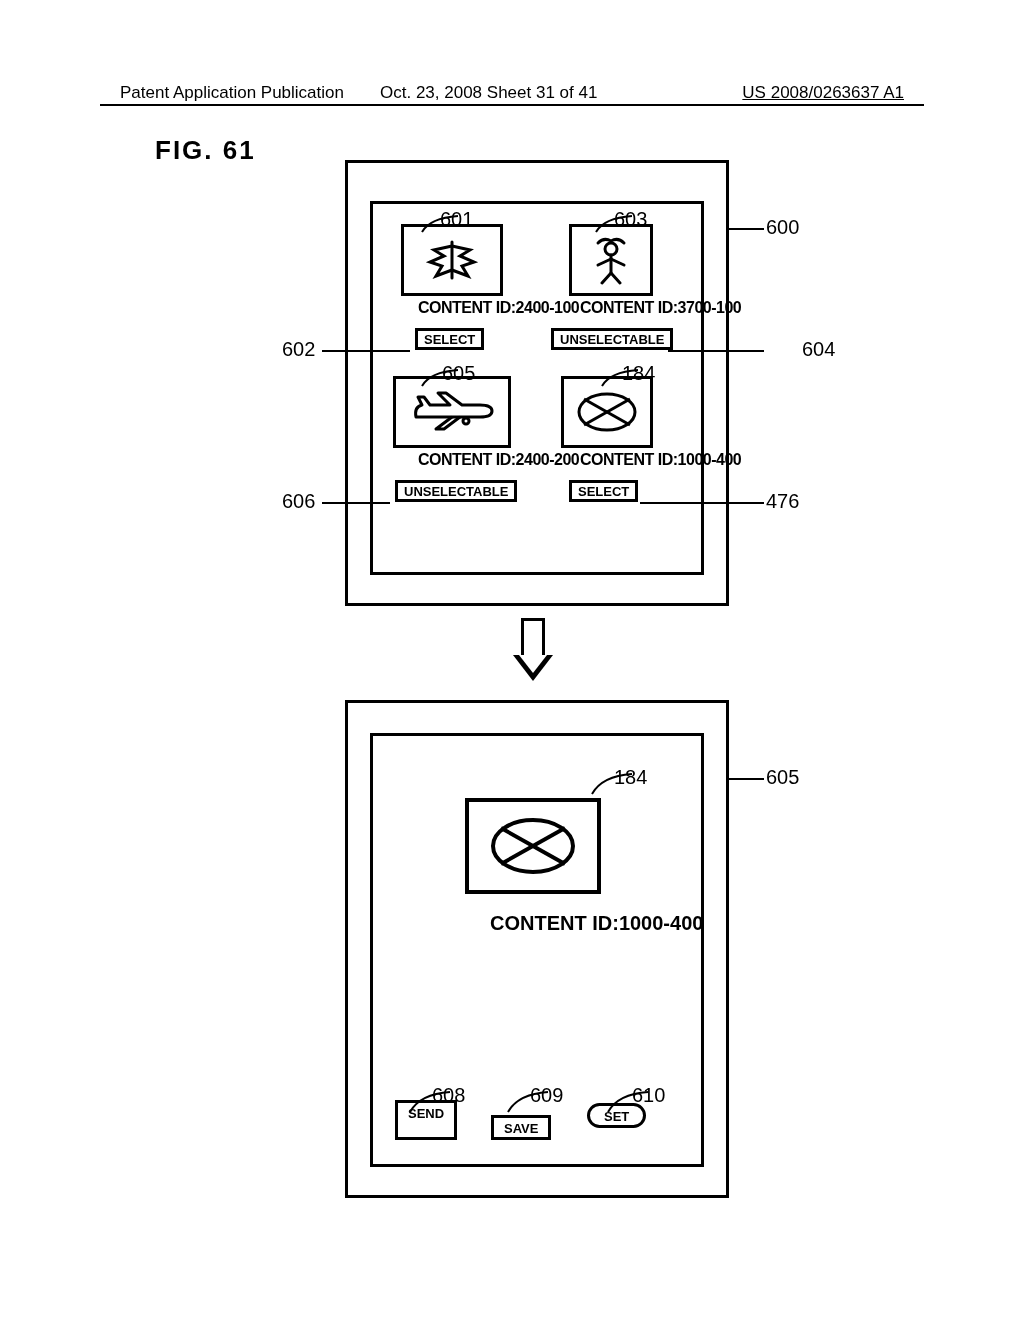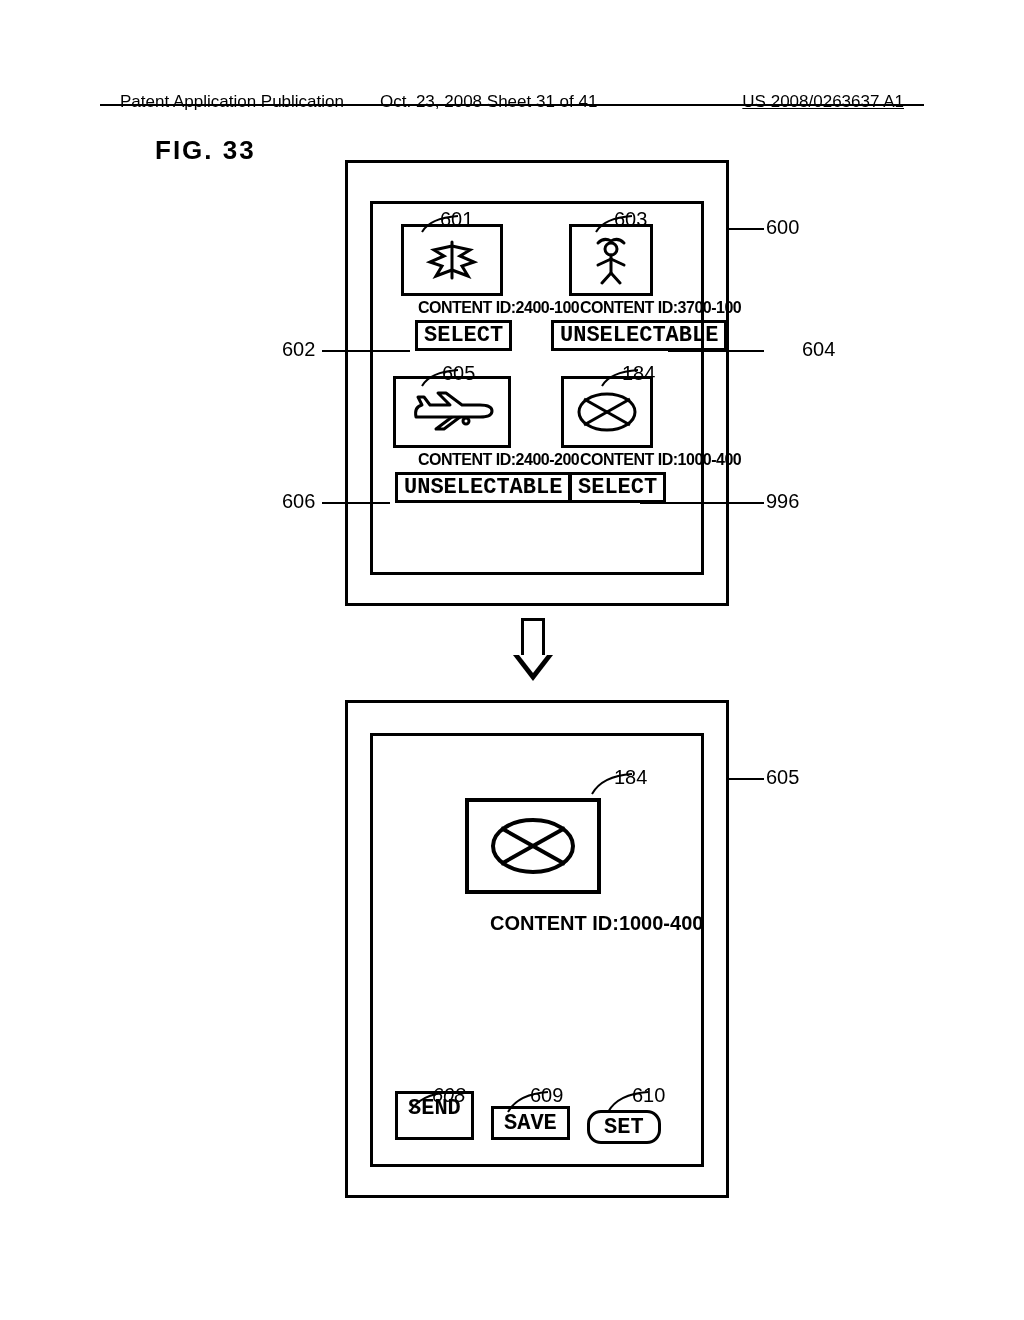--- a/index.html
+++ b/index.html
@@ -7,21 +7,21 @@
     padding: 0;
     width: 1024px;
     height: 1320px;
     background: #fff;
     font-family: Arial, Helvetica, sans-serif;
     color: #000;
     position: relative;
   }
   .header {
     position: absolute;
-    top: 92px;
+    top: 83px;
     left: 120px;
     right: 120px;
     font-size: 17px;
     display: flex;
     justify-content: space-between;
     white-space: nowrap;
   }
   .header .left { font-weight: normal; }
   .header .mid  { font-weight: normal; position: absolute; left: 260px; }
   .header .right{ font-weight: normal; text-decoration: underline; }
@@ -66,27 +66,28 @@
     font-stretch: condensed;
     font-size: 16px;
     font-weight: 700;
     letter-spacing: -0.5px;
     white-space: nowrap;
     margin-left: 37px;
   }
   .btn {
     position: absolute;
     border: 3px solid #000;
-    font-family: Liberation Mono, monospace;
+    font-family: Liberation Sans, sans-serif;
     font-weight: 800;
-    font-size: 22px;
+    font-size: 13px;
     padding: 2px 6px 1px 6px;
     letter-spacing: 0px;
     line-height: 1;
     text-align: center;
+    margin-top: 8px;
   }
 
   
   .t1 { top: 20px; left: 28px; }
   .t2 { top: 20px; left: 196px; width: 78px; }
   .t3 { top: 172px; left: 20px; width: 112px; }
   .t4 { top: 172px; left: 188px; width: 86px; }
 
   .c1 { top: 95px;  left: 8px; }
   .c2 { top: 95px;  left: 170px; }
@@ -143,35 +144,35 @@
   }
 
   
   .dev2 { top: 700px; left: 345px; width: 378px; height: 492px; }
   .scr2 { top: 30px; left: 22px; right: 22px; bottom: 28px; }
 
   .t5 { top: 62px; left: 92px; width: 128px; height: 88px; border-width:4px;}
   .c5 { top: 176px; left: 80px; font-size: 20px; letter-spacing: 0px;}
   .b5 { bottom: 24px; left: 22px;  padding:4px 10px 17px 10px;}
   .b6 { bottom: 24px; left: 118px; padding:4px 10px 2px 10px;}
-  .b7 { bottom: 20px; left: 214px; padding:4px 14px 2px 14px;border-radius:14px;}
+  .b7 { bottom: 36px; left: 214px; padding:4px 14px 2px 14px;border-radius:14px;}
 
   svg { display:block; }
 </style>
 </head>
 <body>
 
 <div class="header">
   <span class="left">Patent Application Publication</span>
   <span class="mid">Oct. 23, 2008  Sheet 31 of 41</span>
   <span class="right">US 2008/0263637 A1</span>
 </div>
 <div class="rule"></div>
 
-<div class="figlabel">FIG. 33</div>
+<div class="figlabel">FIG. 61</div>
 
 <div class="dev dev1">
   <div class="screen scr1">
 
     <div class="thumb t1">
       <svg width="60" height="48" viewBox="0 0 60 48">
         <g stroke="#000" stroke-width="3" fill="none" stroke-linecap="round">
           <path d="M30 6 L30 42"></path>
           <path d="M30 10 L12 14 L22 20 L8 26 L20 30 L14 40 L30 34"></path>
           <path d="M30 10 L48 14 L38 20 L52 26 L40 30 L46 40 L30 34"></path>
@@ -246,21 +247,21 @@
   </svg>
 
 <div class="call" style="top:362px; left:622px;">184</div>
 <svg style="position:absolute; top:368px; left:600px;" width="40" height="22">
     <path d="M2 18 Q10 4 38 2" stroke="#000" stroke-width="2" fill="none"></path>
   </svg>
 
 <div class="call" style="top:490px; left:282px;">606</div>
 <div class="lead" style="top:502px; left:322px; width:68px;"></div>
 
-<div class="call" style="top:490px; left:766px;">996</div>
+<div class="call" style="top:490px; left:766px;">476</div>
 <div class="lead" style="top:502px; left:640px; width:124px;"></div>
 
 <div class="arrow">
   <div class="shaft"></div>
   <div class="head"></div>
 </div>
 
 <div class="dev dev2">
   <div class="screen scr2">
 
@@ -282,21 +283,21 @@
 </div>
 
 <div class="call" style="top:766px; left:766px;">605</div>
 <div class="lead" style="top:778px; left:726px; width:38px;"></div>
 
 <div class="call" style="top:766px; left:614px;">184</div>
 <svg style="position:absolute; top:772px; left:590px;" width="44" height="26">
     <path d="M2 22 Q12 4 42 2" stroke="#000" stroke-width="2" fill="none"></path>
   </svg>
 
-<div class="call" style="top:1084px; left:432px;font-style:italic;">608</div>
+<div class="call" style="top:1084px; left:432px;">608</div>
 <svg style="position:absolute; top:1090px; left:408px;" width="44" height="26">
     <path d="M2 22 Q12 4 42 2" stroke="#000" stroke-width="2" fill="none"></path>
   </svg>
 
 <div class="call" style="top:1084px; left:530px;">609</div>
 <svg style="position:absolute; top:1090px; left:506px;" width="44" height="26">
     <path d="M2 22 Q12 4 42 2" stroke="#000" stroke-width="2" fill="none"></path>
   </svg>
 
 <div class="call" style="top:1084px; left:632px;">610</div>

